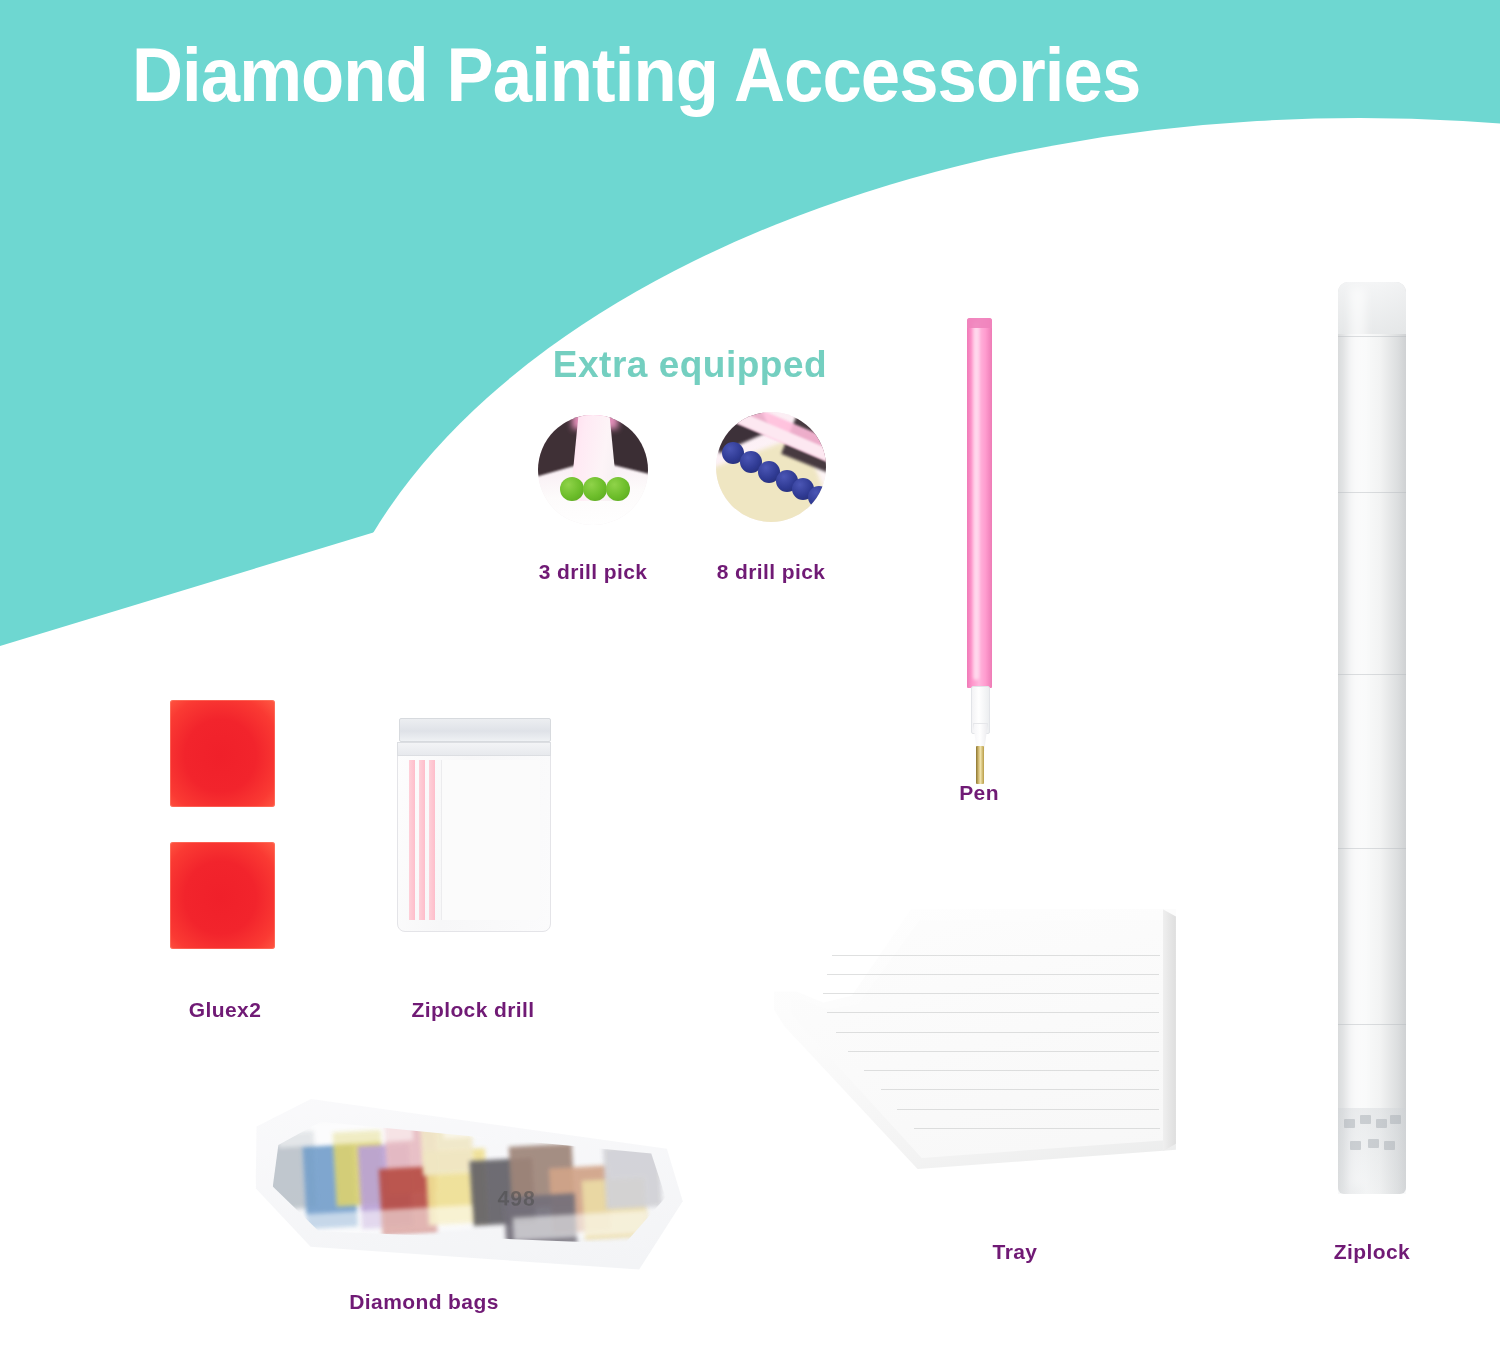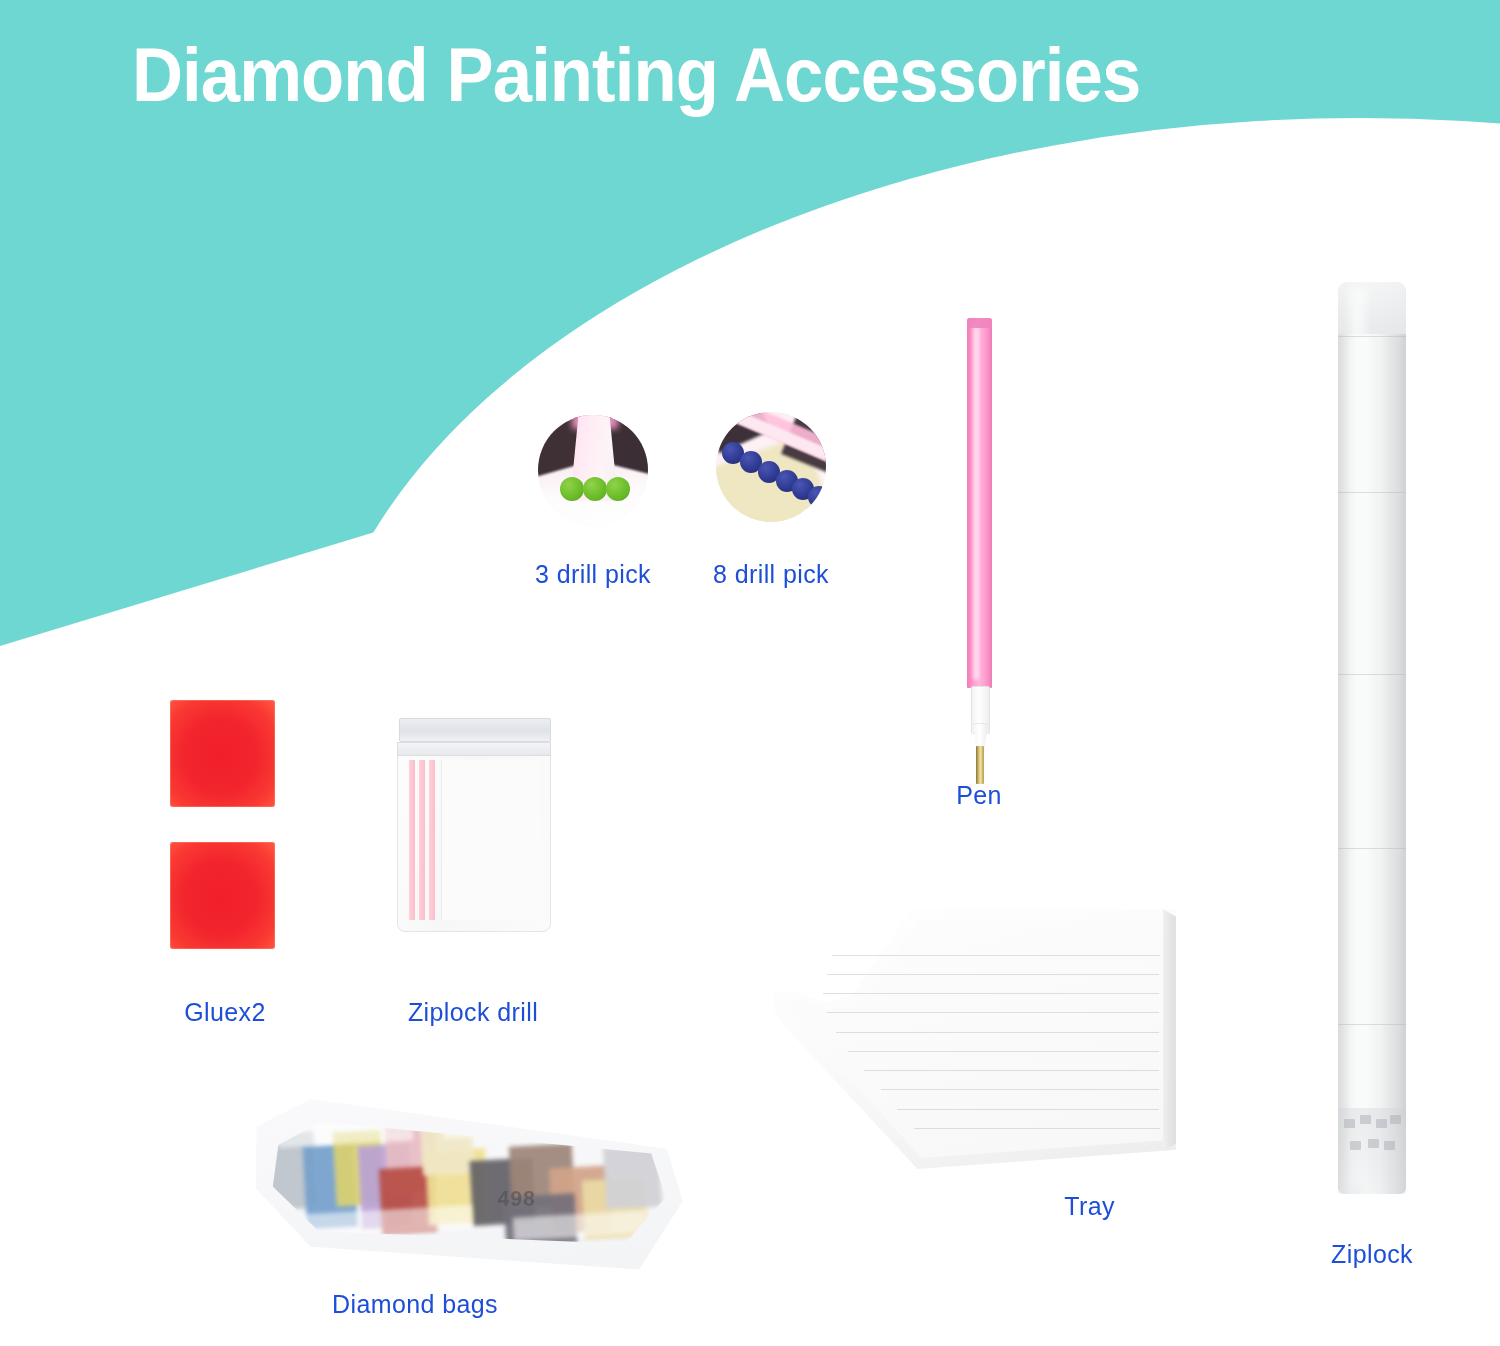--- a/index.html
+++ b/index.html
@@ -54,23 +54,23 @@
     color:#ffffff;
     letter-spacing:-1px;
     white-space:nowrap;
     transform:scaleX(0.93);
     transform-origin:left center;
   }
 
   
   .caption{
     position:absolute;
-    font-size:25px;
-    font-weight:normal;
-    color:#1d4ed8;
+    font-size:21px;
+    font-weight:bold;
+    color:#701a75;
     letter-spacing:0.4px;
     white-space:nowrap;
     text-align:center;
   }
 
   
   .extra-heading{
     position:absolute;
     left:540px;
     top:344px;
@@ -226,20 +226,21 @@
 <body>
 
 <div id="page">
 
   <div class="banner">
     <div class="banner-fill"></div>
     <div class="banner-ellipse"></div>
   </div>
   <div class="page-title">Diamond Painting Accessories</div>
 
+  <div class="extra-heading">Extra equipped</div>
 
   <div class="pick-circle" id="pick3">
     <div class="p3-bg"></div>
     <div class="p3-darkL"></div>
     <div class="p3-darkR"></div>
     <div class="p3-penTop"></div>
     <div class="p3-pen"></div>
     <div class="p3-drill" style="left:22px;"></div>
     <div class="p3-drill" style="left:45px;"></div>
     <div class="p3-drill" style="left:68px;"></div>
@@ -294,21 +295,21 @@
       <div class="dcol" style="left:78%;  top:52%; width:16%; height:40%; background:#ead9a0;"></div>
       <div class="dcol" style="left:58%;  top:60%; width:18%; height:34%; background:#6c6873;"></div>
       <div class="dcol" style="left:84%;  top:30%; width:14%; height:42%; background:#cfcfd4;"></div>
       <div class="dsheen" style="left:2%;  top:2%;  width:34%; height:16%;"></div>
       <div class="dsheen" style="left:44%; top:4%;  width:40%; height:14%;"></div>
       <div class="dsheen" style="left:6%;  top:64%; width:44%; height:16%;"></div>
       <div class="dsheen" style="left:60%; top:74%; width:34%; height:16%;"></div>
     </div>
     <div class="dcode">498</div>
   </div>
-  <div class="caption" style="left:275px;top:1290px;width:280px;">Diamond bags</div>
+  <div class="caption" style="left:284px;top:1290px;width:280px;">Diamond bags</div>
 
   <div class="pen">
     <div class="pen-body"></div>
     <div class="pen-gloss"></div>
     <div class="pen-cap"></div>
     <div class="pen-clear"></div>
     <div class="pen-clear2"></div>
     <div class="pen-tip"></div>
   </div>
   <div class="caption" style="left:879px;top:781px;width:200px;">Pen</div>
@@ -321,21 +322,21 @@
     <div class="tray-ridge" style="left:14%;top:25%;width:81%;"></div>
     <div class="tray-ridge" style="left:13%;top:32%;width:82%;"></div>
     <div class="tray-ridge" style="left:14%;top:39%;width:81%;"></div>
     <div class="tray-ridge" style="left:16%;top:46%;width:79%;"></div>
     <div class="tray-ridge" style="left:19%;top:53%;width:76%;"></div>
     <div class="tray-ridge" style="left:23%;top:60%;width:72%;"></div>
     <div class="tray-ridge" style="left:27%;top:67%;width:68%;"></div>
     <div class="tray-ridge" style="left:31%;top:74%;width:64%;"></div>
     <div class="tray-ridge" style="left:35%;top:81%;width:60%;"></div>
   </div>
-  <div class="caption" style="left:915px;top:1192px;width:200px;text-align:right;">Tray</div>
+  <div class="caption" style="left:915px;top:1240px;width:200px;">Tray</div>
 
   <div class="canvas-tube">
     <div class="ct-body"></div>
     <div class="ct-topband"></div>
     <div class="ct-sheen"></div>
     <div class="ct-ring" style="top:54px;"></div>
     <div class="ct-ring" style="top:210px;"></div>
     <div class="ct-ring" style="top:392px;"></div>
     <div class="ct-ring" style="top:566px;"></div>
     <div class="ct-ring" style="top:742px;"></div>

